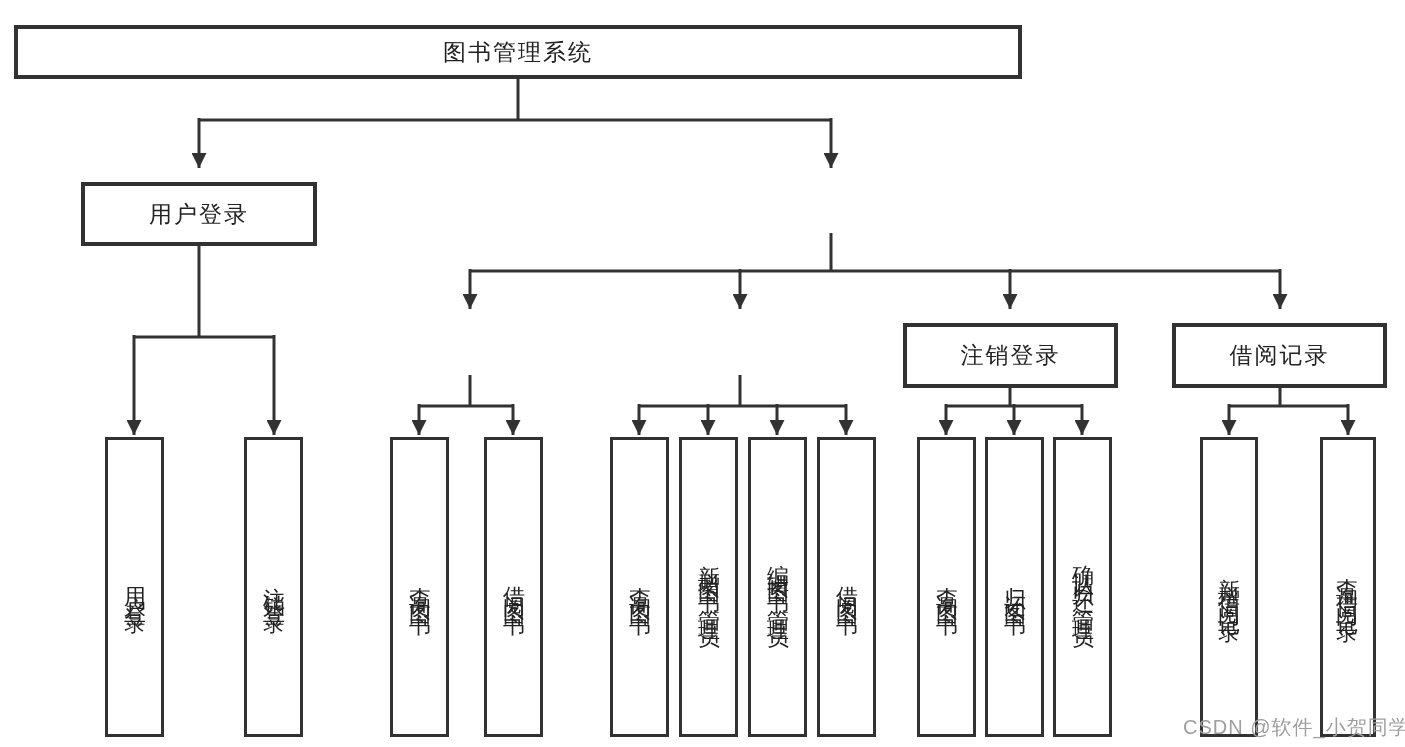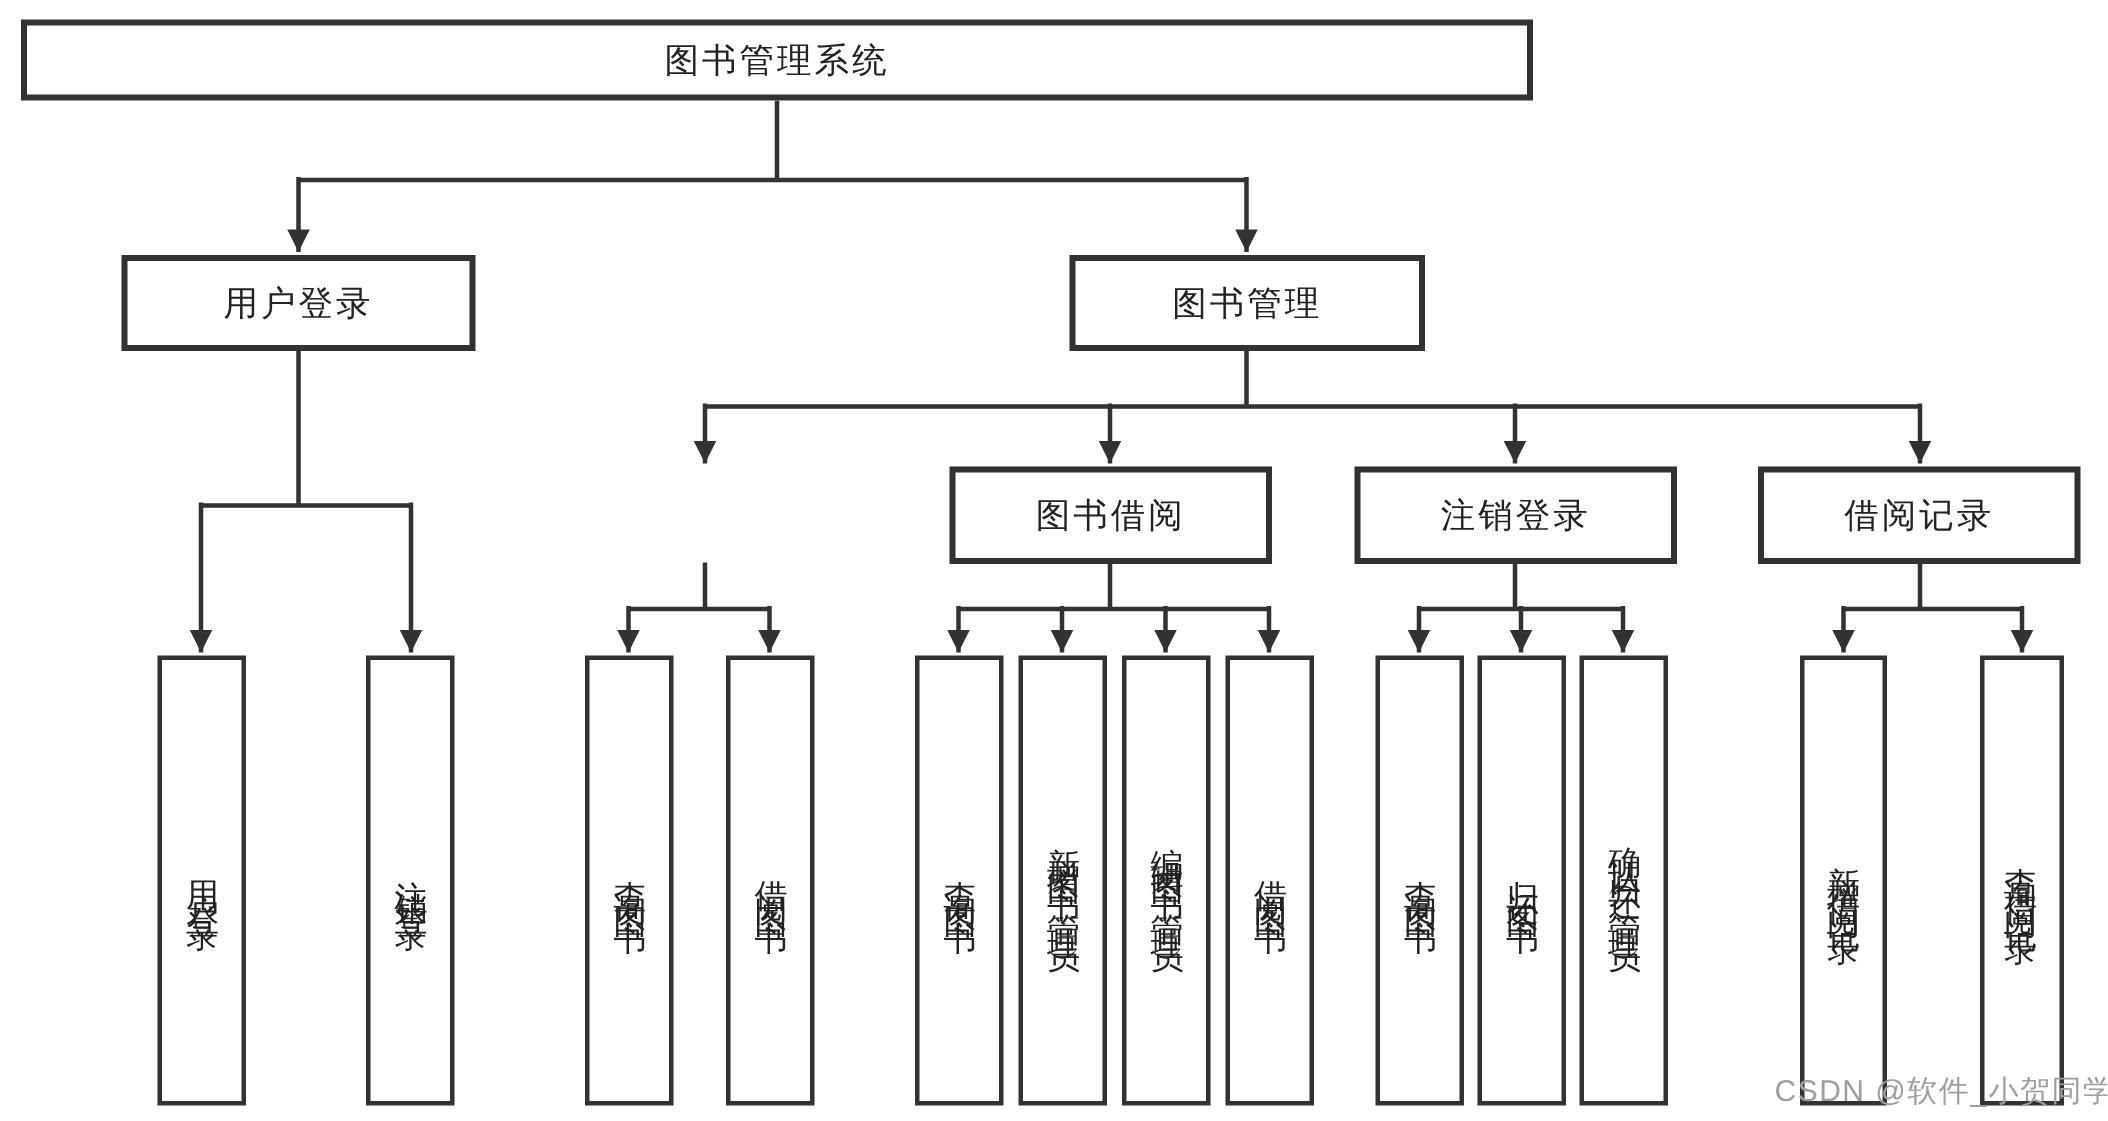--- a/index.html
+++ b/index.html
@@ -27,20 +27,21 @@
     background: #ffffff;
     border: 4px solid #323232;
     color: #222222;
     display: flex;
     align-items: center;
     justify-content: center;
     font-size: 23px;
     letter-spacing: 2px;
     z-index: 1;
     white-space: nowrap;
+    margin-top: 12px;
   }
   .vbox {
     position: absolute;
     box-sizing: border-box;
     top: 437px;
     height: 300px;
     width: 59px;
     background: #ffffff;
     border: 3px solid #323232;
     color: #222222;
@@ -107,23 +108,21 @@
 
       <path d="M1280,375 V406 M1229,406 H1348"></path>
       <line x1="1229" y1="404" x2="1229" y2="435" marker-end="url(#arrow)"></line>
       <line x1="1348" y1="404" x2="1348" y2="435" marker-end="url(#arrow)"></line>
     </g>
   </svg>
 
   <div class="box" style="left:14px; top:13px; width:1008px; height:54px;">图书管理系统</div>
 
   <div class="box" style="left:81px; top:170px; width:236px; height:64px;">用户登录</div>
-  <div class="box" style="left:713px; top:170px; width:237px; height:64px;">图书管理</div>
 
-  <div class="box" style="left:633px; top:311px; width:215px; height:65px;">图书借阅</div>
   <div class="box" style="left:903px; top:311px; width:215px; height:65px;">注销登录</div>
   <div class="box" style="left:1172px; top:311px; width:215px; height:65px;">借阅记录</div>
 
   <div class="vbox" style="left:105px;">用户登录</div>
   <div class="vbox" style="left:244px;">注销登录</div>
 
   <div class="vbox" style="left:390px;">查询图书</div>
   <div class="vbox" style="left:484px;">借阅图书</div>
 
   <div class="vbox" style="left:610px;">查询图书</div>

